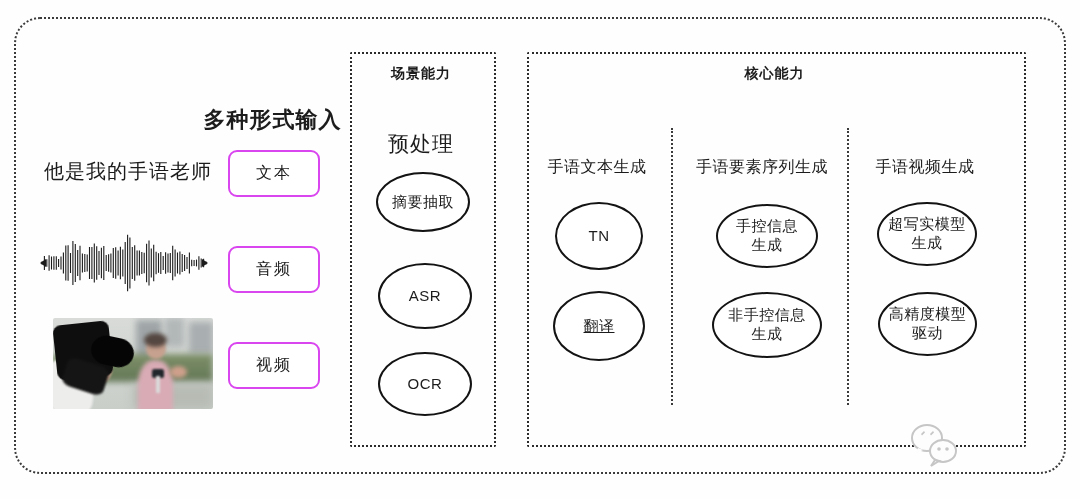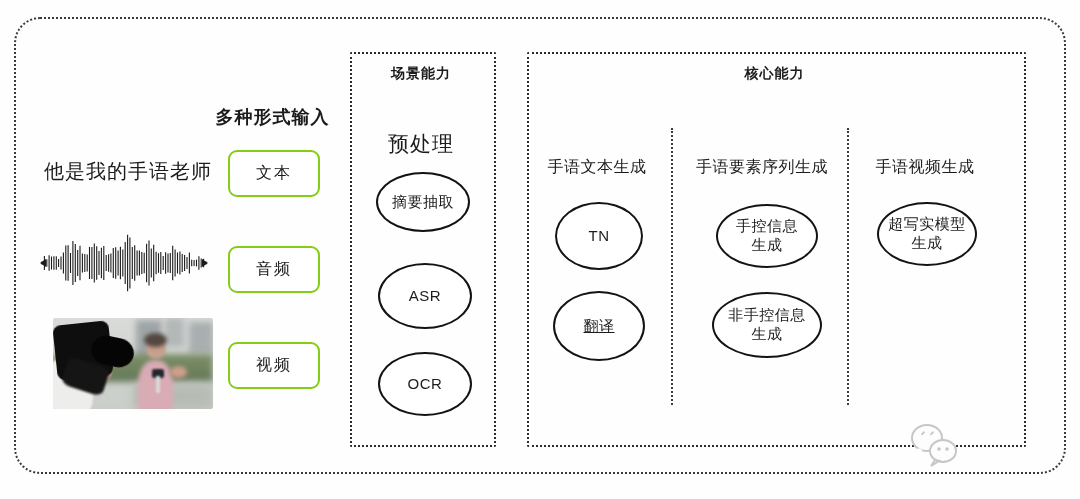--- a/index.html
+++ b/index.html
@@ -7,30 +7,30 @@
     position:relative;width:1080px;height:499px;background:#fefefe;
     font-family:"Liberation Sans","DejaVu Sans",sans-serif;color:#1c1c1c;
     overflow:hidden;
   }
   .outer-frame{
     position:absolute;left:14px;top:17px;width:1048px;height:453px;
     border:2px dotted #3a3a3a;border-radius:26px;background:transparent;
   }
   .input-heading{
     position:absolute;left:200px;top:105px;width:145px;text-align:center;
-    font-size:18px;font-weight:bold;letter-spacing:1px;
+    font-size:22px;font-weight:bold;letter-spacing:1px;
   }
   .sample-text{
     position:absolute;left:44px;top:158px;width:180px;
     font-size:20px;letter-spacing:1px;white-space:nowrap;
   }
   .waveform{position:absolute;left:40px;top:232px;width:168px;height:62px;}
   .io-box{
     position:absolute;left:228px;width:88px;height:43px;
-    border:2px solid #84cc16;border-radius:9px;background:#fff;
+    border:2px solid #d946ef;border-radius:9px;background:#fff;
     display:flex;align-items:center;justify-content:center;
     font-size:16px;letter-spacing:2px;
   }
   .dash-box{
     position:absolute;top:52px;height:391px;
     border:2px dotted #2b2b2b;border-radius:2px;background:transparent;
   }
   .scene-box{left:350px;width:142px;}
   .core-box{left:527px;width:495px;}
   .panel-title{
@@ -225,20 +225,22 @@
   <div class="node" style="left:555px;top:202px;width:84px;height:64px;">TN</div>
   <div class="node" style="left:553px;top:291px;width:88px;height:66px;text-decoration:underline;">翻译</div>
 
   <div class="node" style="left:716px;top:204px;width:98px;height:60px;">手控信息
 生成</div>
   <div class="node" style="left:712px;top:292px;width:106px;height:62px;">非手控信息
 生成</div>
 
   <div class="node" style="left:877px;top:202px;width:96px;height:60px;">超写实模型
 生成</div>
+  <div class="node" style="left:878px;top:292px;width:95px;height:60px;">高精度模型
+驱动</div>
 
   <div class="watermark">
     <svg width="58" height="50" viewBox="0 0 58 50">
       <g stroke="#c6c6c6" stroke-width="2" fill="#fdfdfd">
         <ellipse cx="22" cy="18" rx="15" ry="13"></ellipse>
         <path d="M13 28 L10 34 L18 30 Z" stroke="none" fill="#fdfdfd"></path>
         <ellipse cx="38" cy="31" rx="13" ry="11"></ellipse>
         <path d="M30 40 L26 46 L34 41 Z" fill="#fdfdfd"></path>
       </g>
       <g fill="#c6c6c6">

